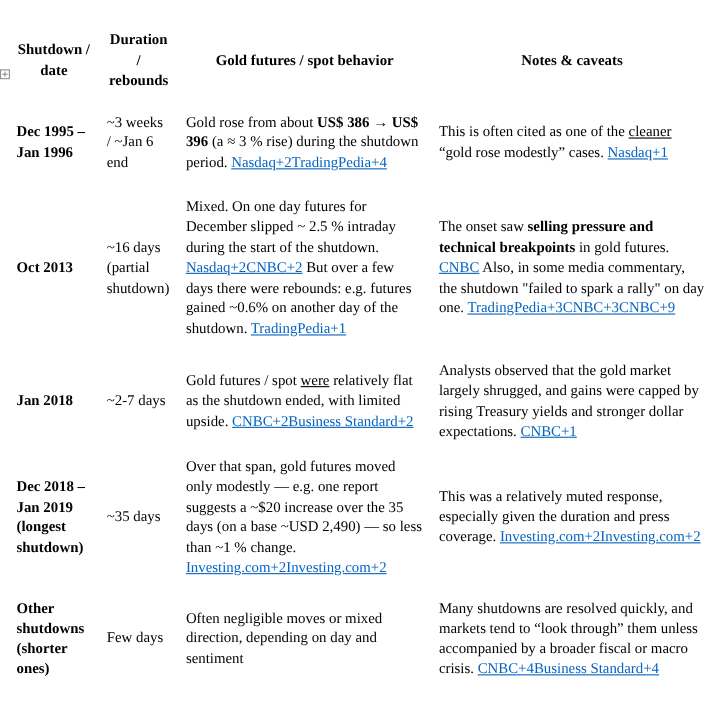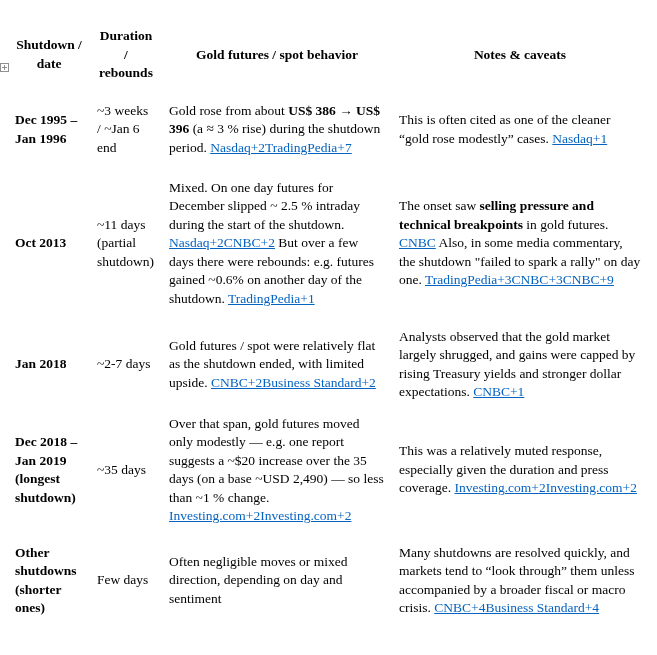--- a/index.html
+++ b/index.html
@@ -60,21 +60,21 @@
   col.c0 { width: 82px; }
   col.c1 { width: 72px; }
   col.c2 { width: 230px; }
   col.c3 { width: 256px; }
   tbody tr:nth-child(1) { height: 80px; }
   tbody tr:nth-child(2) { height: 148px; }
   tbody tr:nth-child(3) { height: 94px; }
   tbody tr:nth-child(4) { height: 112px; }
   tbody tr:nth-child(5) { height: 104px; }
   .b { font-weight: bold; }
-  .u { }
+  .u { text-decoration: underline; }
   a.lnk {
     color: #0563C1;
     text-decoration: underline;
     cursor: pointer;
   }
   .resize-box {
     position: absolute;
     left: 630px;
     top: 632px;
     width: 12px;
@@ -104,26 +104,26 @@
           <th>Shutdown / date</th>
           <th>Duration / rebounds</th>
           <th>Gold futures / spot behavior</th>
           <th>Notes &amp; caveats</th>
         </tr>
     </thead>
     <tbody>
         <tr>
           <td><span class="b">Dec 1995 – Jan 1996</span></td>
           <td><span>~3 weeks / ~Jan 6 end</span></td>
-          <td><span>Gold rose from about </span><span class="b">US$ 386 → US$ 396</span><span> (a ≈ 3 % rise) during the shutdown period. </span><a class="lnk">Nasdaq+2TradingPedia+7</a></td>
+          <td><span>Gold rose from about </span><span class="b">US$ 386 → US$ 396</span><span> (a ≈ 3 % rise) during the shutdown period. </span><a class="lnk">Nasdaq+2TradingPedia+4</a></td>
           <td><span>This is often cited as one of the </span><span class="u">cleaner</span><span> “gold rose modestly” cases. </span><a class="lnk">Nasdaq+1</a></td>
         </tr>
         <tr>
           <td><span class="b">Oct 2013</span></td>
-          <td><span>~11 days (partial shutdown)</span></td>
+          <td><span>~16 days (partial shutdown)</span></td>
           <td><span>Mixed. On one day futures for December slipped ~ 2.5 % intraday during the start of the shutdown. </span><a class="lnk">Nasdaq+2CNBC+2</a><span> But over a few days there were rebounds: e.g. futures gained ~0.6% on another day of the shutdown. </span><a class="lnk">TradingPedia+1</a></td>
           <td><span>The onset saw </span><span class="b">selling pressure and technical breakpoints</span><span> in gold futures. </span><a class="lnk">CNBC</a><span> Also, in some media commentary, the shutdown "failed to spark a rally" on day one. </span><a class="lnk">TradingPedia+3CNBC+3CNBC+9</a></td>
         </tr>
         <tr>
           <td><span class="b">Jan 2018</span></td>
           <td><span>~2-7 days</span></td>
           <td><span>Gold futures / spot </span><span class="u">were</span><span> relatively flat as the shutdown ended, with limited upside. </span><a class="lnk">CNBC+2Business Standard+2</a></td>
           <td><span>Analysts observed that the gold market largely shrugged, and gains were capped by rising Treasury yields and stronger dollar expectations. </span><a class="lnk">CNBC+1</a></td>
         </tr>
         <tr>

